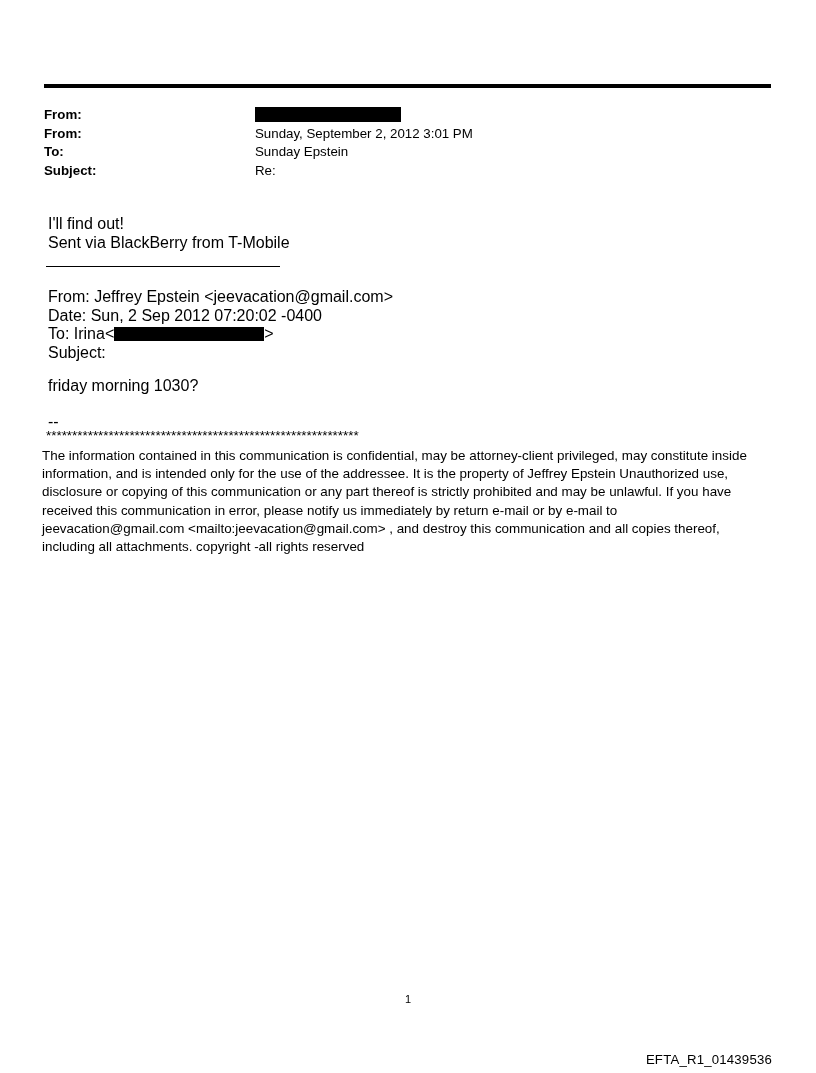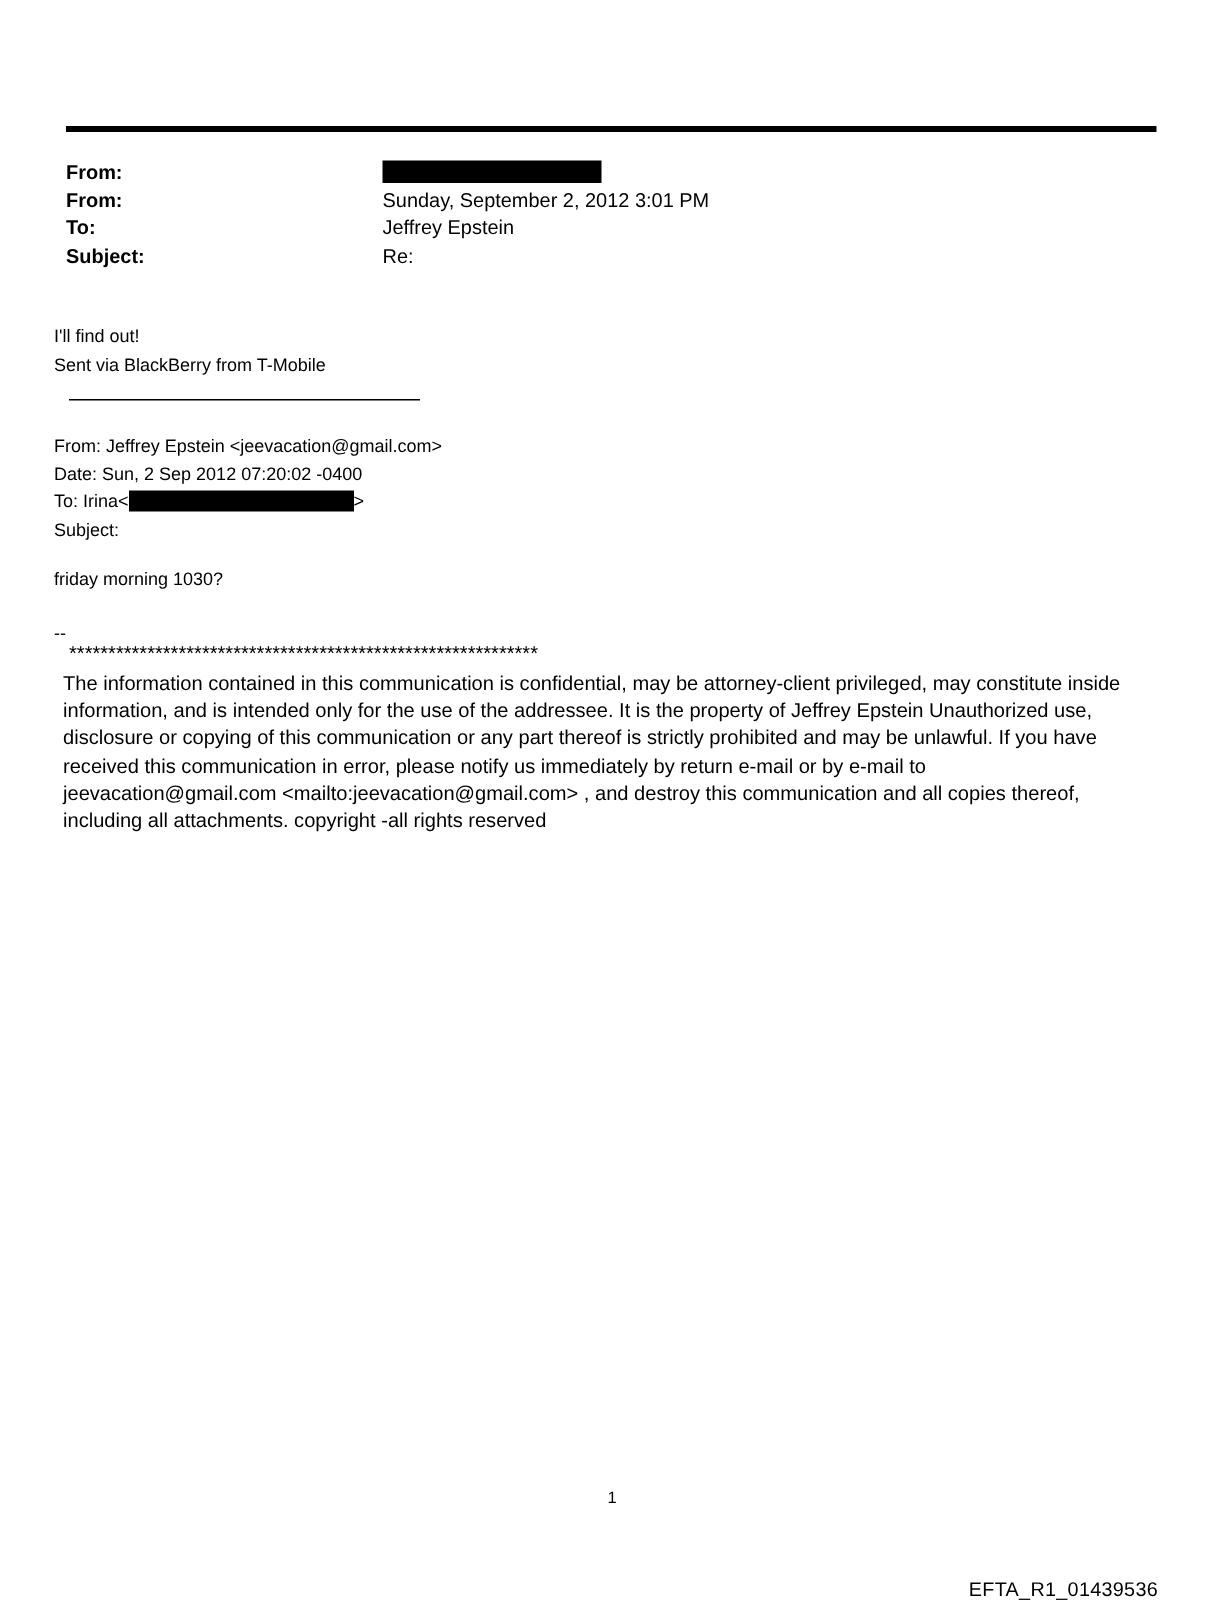--- a/index.html
+++ b/index.html
@@ -63,22 +63,22 @@
     top: -1px;
   }
   .redact-irina {
     width: 150px;
     height: 14px;
     position: relative;
     top: -1px;
   }
   .body-block {
     position: absolute;
-    left: 36px;
-    font-size: 12px;
+    left: 48px;
+    font-size: 16px;
     line-height: 18.6px;
   }
   .b1 { top: 215px; width: 700px; }
   .sep-line {
     position: absolute;
     left: 46px;
     top: 266px;
     width: 234px;
     height: 1px;
     background: #000000;
@@ -137,21 +137,21 @@
       <div class="hdr-value"><span class="redact redact-from"></span></div>
     </div>
 
     <div class="hdr-row">
       <div class="hdr-label">From:</div>
       <div class="hdr-value">Sunday, September 2, 2012 3:01 PM</div>
     </div>
 
     <div class="hdr-row">
       <div class="hdr-label">To:</div>
-      <div class="hdr-value">Jeffrey Epstein</div>
+      <div class="hdr-value">Sunday Epstein</div>
     </div>
 
     <div class="hdr-row">
       <div class="hdr-label">Subject:</div>
       <div class="hdr-value">Re:</div>
     </div>
 
   </div>
 
   <div class="body-block b1">

